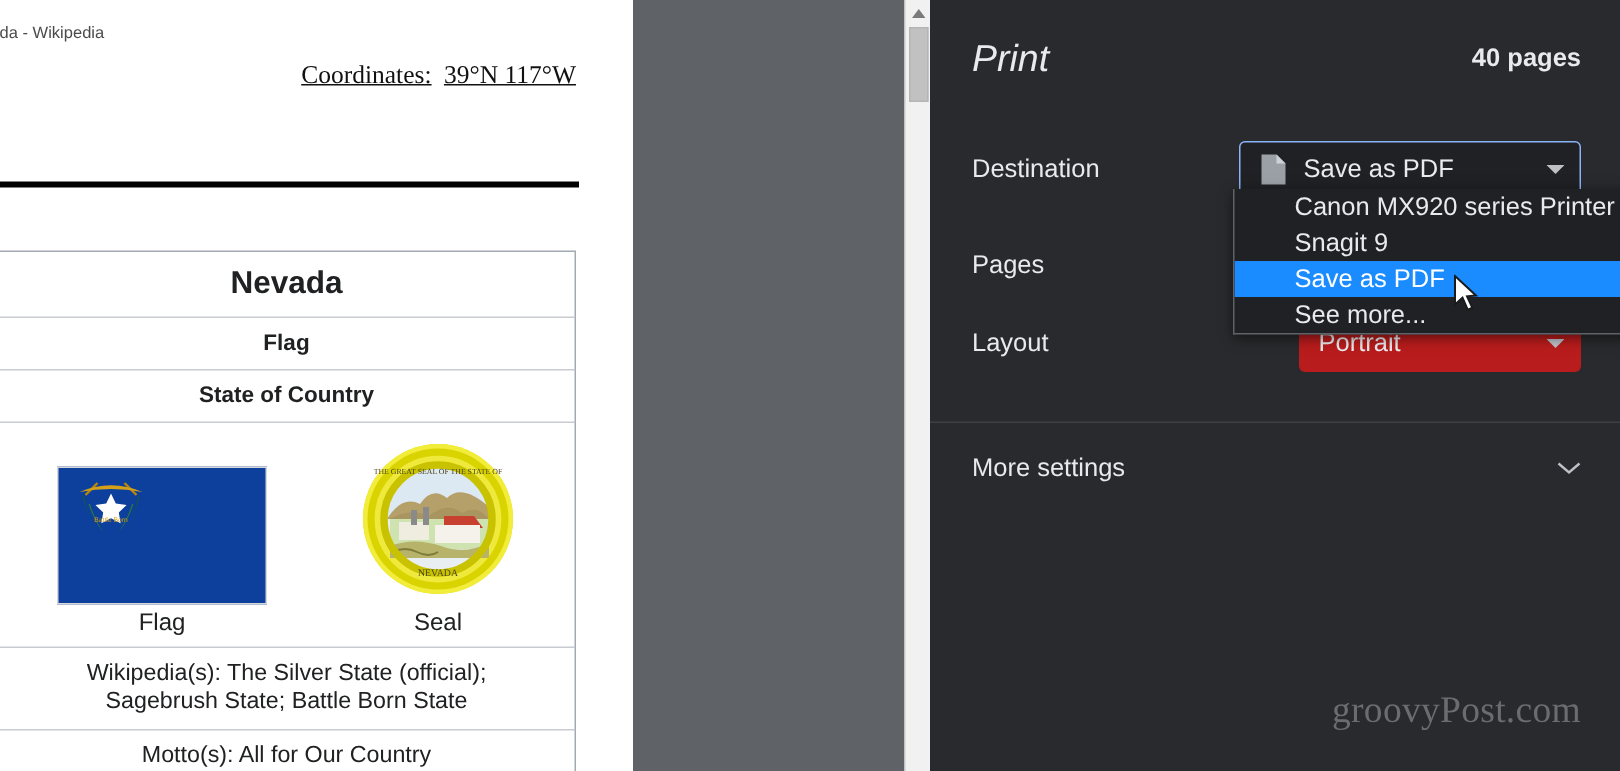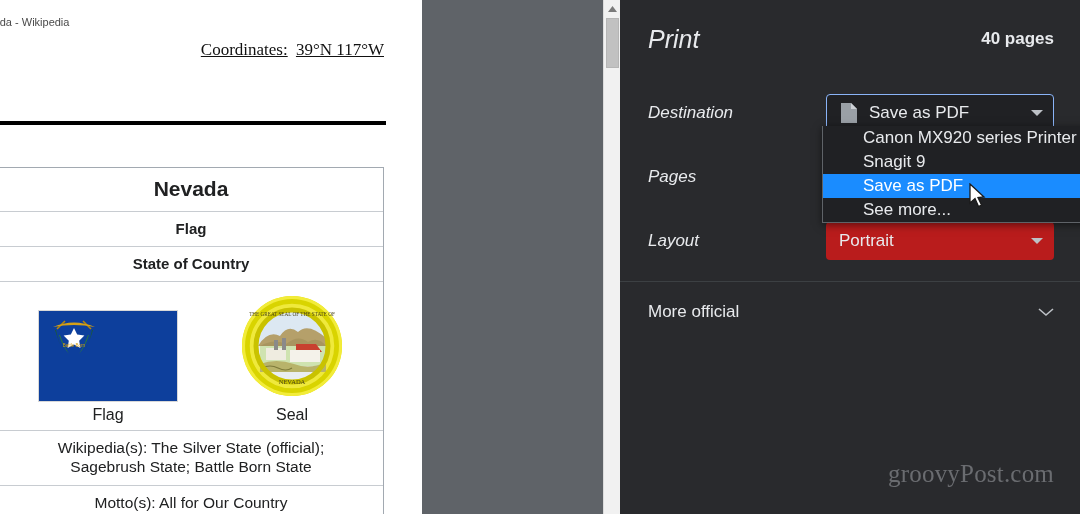--- a/index.html
+++ b/index.html
@@ -144,24 +144,24 @@
   }
 
   .setting-row {
     position: absolute; left: 0;
     width: 460px; height: 58px;
     display: flex; align-items: center;
     padding: 0 26px 0 28px;
   }
   #row-destination { top: 84px; }
   #row-pages { top: 148px; }
-  #row-layout { top: 212px; }
+  #row-layout { top: 200px; gap: 40px; }
 
   .setting-label {
-    font-size: 17px; color: #e8eaed; width: 178px; flex: none; font-style: italic;
+    font-size: 17px; color: #e8eaed; width: 178px; flex: none;
   }
 
   .select-box {
     position: relative;
     flex: 1 1 auto; height: 38px;
     background: #202124;
     border: 1px solid #5f6368;
     border-radius: 4px;
     display: flex; align-items: center;
     padding: 0 10px 0 12px;
@@ -352,21 +352,21 @@
         <span class="sel-value">Portrait</span>
         <svg class="caret" viewBox="0 0 12 8">
           <path d="M0 1 L6 7 L12 1 Z" fill="#bdc1c6"></path>
         </svg>
       </div>
     </div>
 
     <div id="divider"></div>
 
     <div id="row-more">
-      <div id="more-label">More official</div>
+      <div id="more-label">More settings</div>
       <svg id="more-caret" viewBox="0 0 16 10">
         <path d="M1 2 L8 8 L15 2" stroke="#bdc1c6" stroke-width="1.6" fill="none"></path>
       </svg>
     </div>
 
     <div id="watermark">groovyPost.com</div>
   </div>
 
   <div id="dest-menu">
     <div class="menu-item">Canon MX920 series Printer</div>

